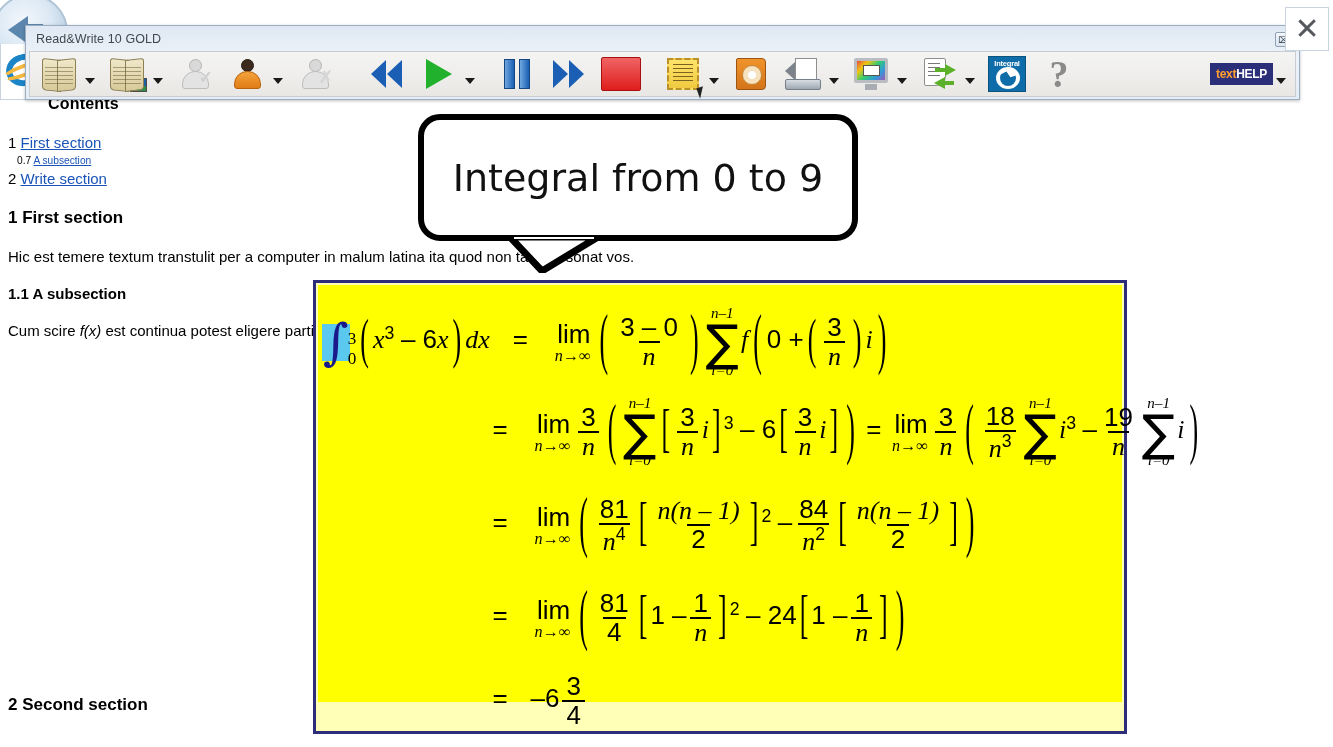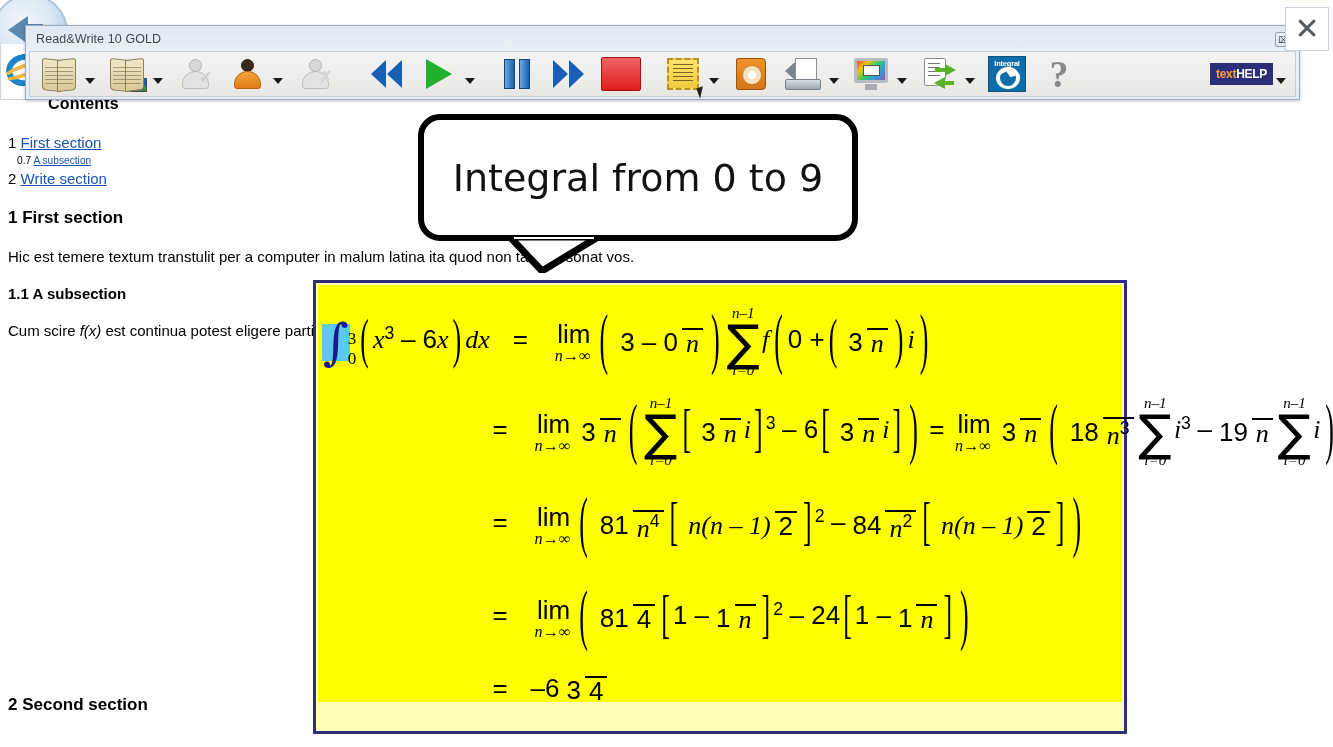--- a/index.html
+++ b/index.html
@@ -252,21 +252,21 @@
     position:absolute; left:2px; top:2px; right:2px; height:417px; background:#ffff00;
   }
   #math-content {
     position:absolute; left:0; top:0; right:0; bottom:0; padding:6px 0 0 4px;
     font-family:"Liberation Serif", serif; color:#000;
   }
   .mline { position:absolute; white-space:nowrap; }
   
   .mi { font-style:italic; font-family:"Liberation Serif", serif; }
   .mn, .mo { font-style:normal; font-family:"Liberation Sans", sans-serif; }
-  .frac { display:inline-flex; flex-direction:row; align-items:center; vertical-align:middle;
+  .frac { display:inline-flex; flex-direction:column; align-items:center; vertical-align:middle;
           margin:0 3px; line-height:1.05; }
   .frac .num { padding:0 4px; }
   .frac .den { padding:0 4px; border-top:2px solid #000; }
   .sup { font-size:.68em; vertical-align:super; }
   .sub { font-size:.68em; vertical-align:sub; }
   .paren { font-size:1em; display:inline-block; transform:scaleY(2.1); margin:0 4px;
            font-family:"Liberation Serif", serif; }
   .paren-tall { display:inline-block; transform:scaleY(2.6); margin:0 5px; }
   .brack { display:inline-block; transform:scaleY(2.0); margin:0 3px; }
   .stackop { display:inline-flex; flex-direction:column; align-items:center; vertical-align:middle;

